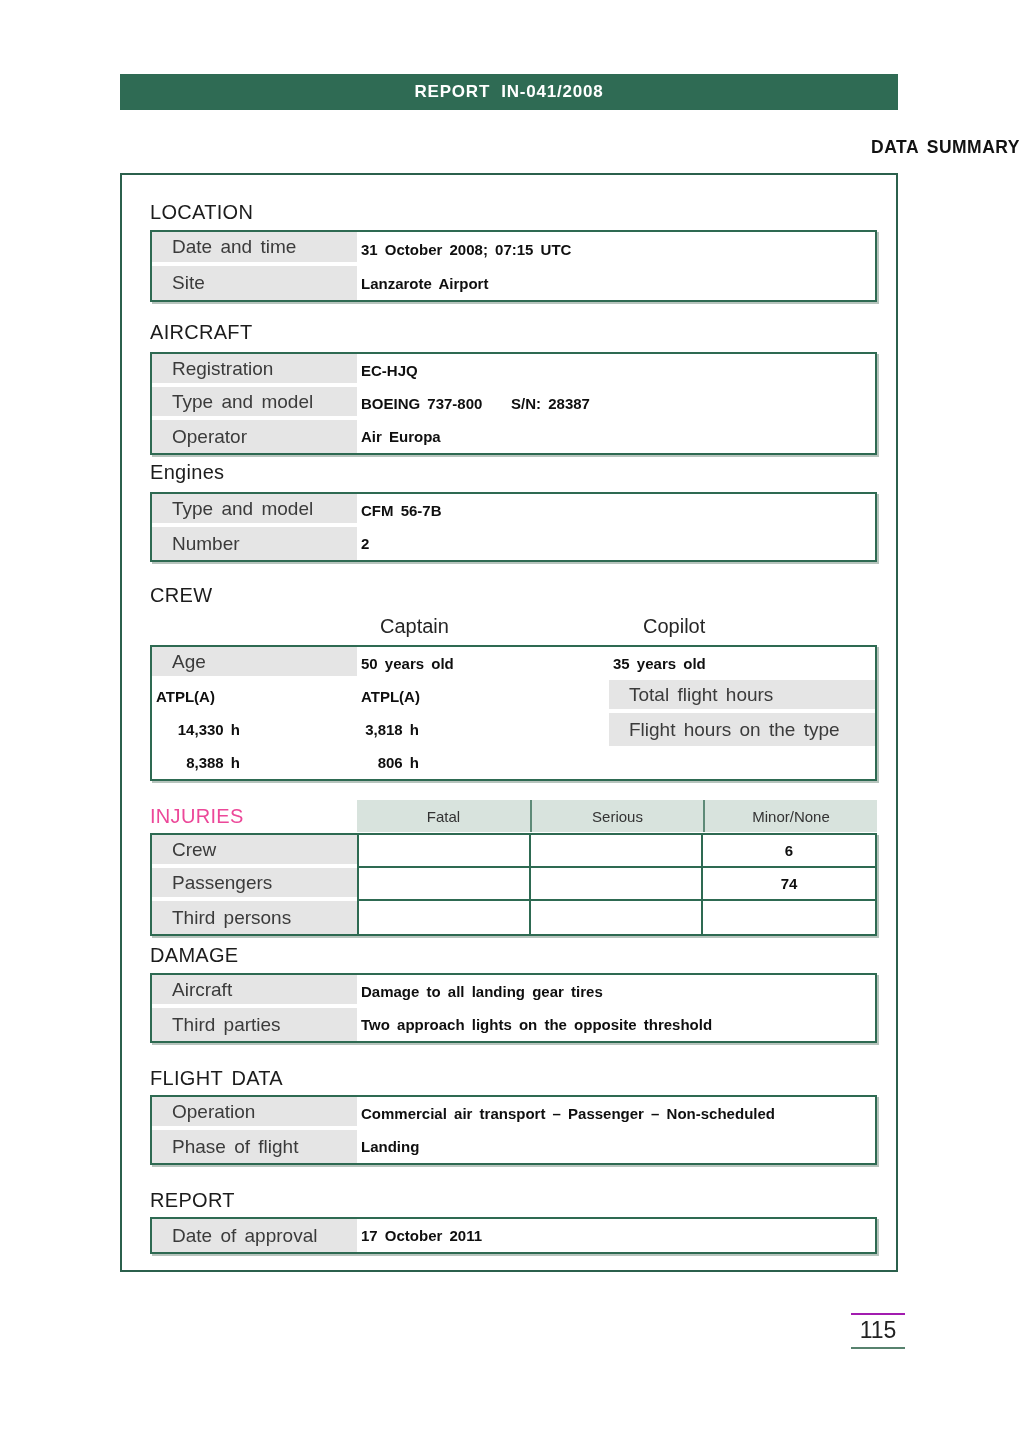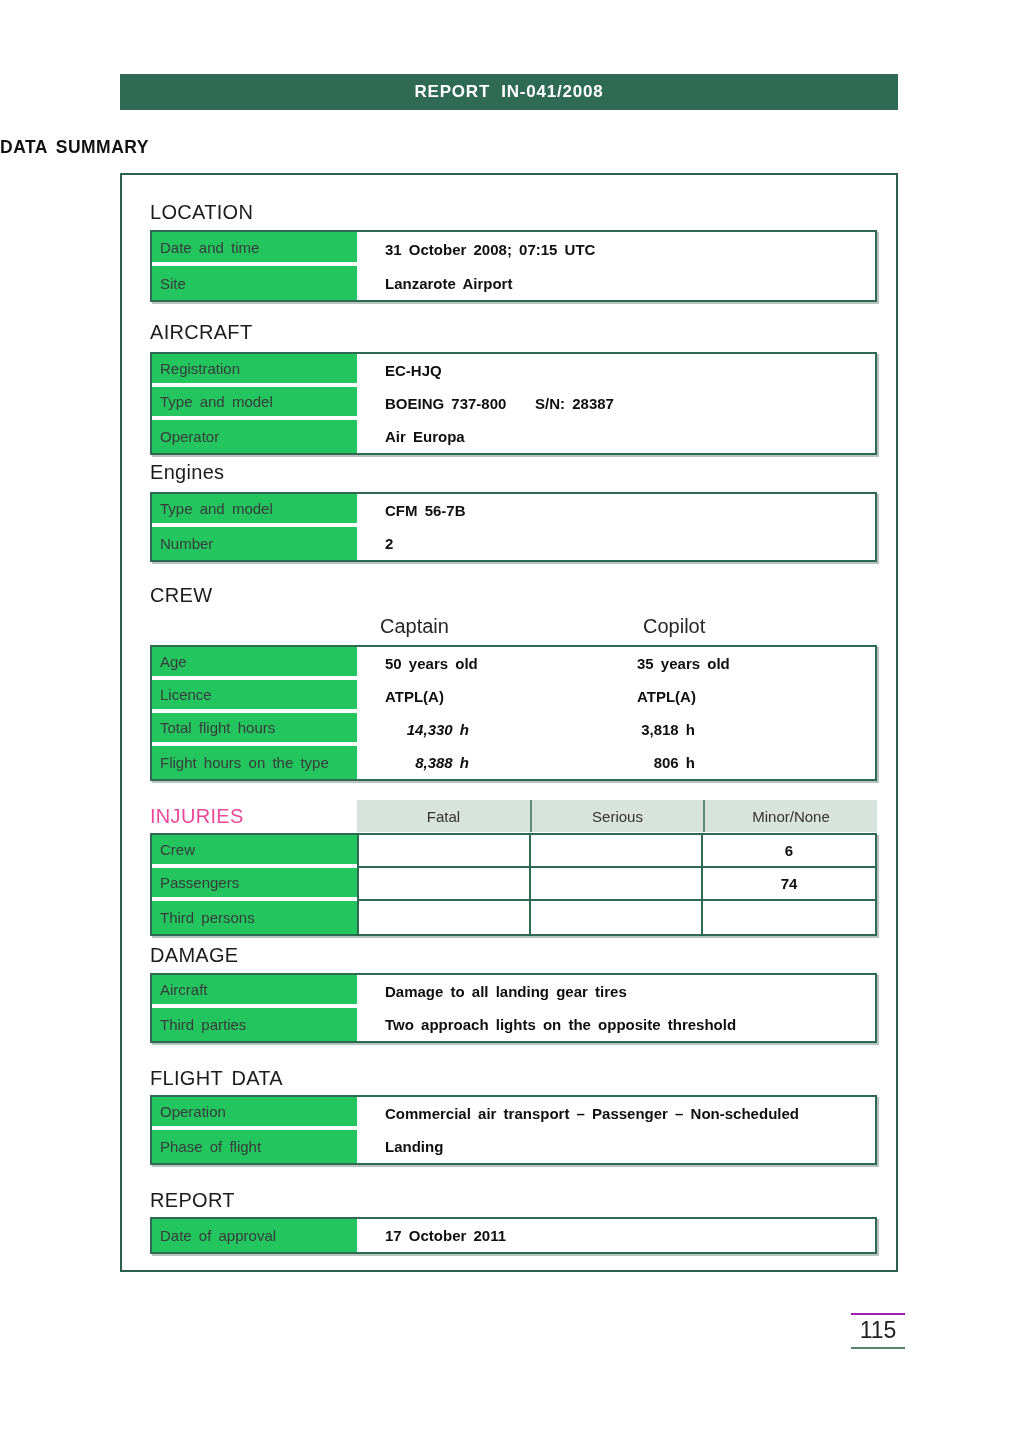--- a/index.html
+++ b/index.html
@@ -14,21 +14,21 @@
   
   .banner{
     position:absolute;left:120px;top:74px;width:778px;height:36px;
     background:#2F6B54;
     display:flex;align-items:center;justify-content:center;
     color:#ffffff;font-size:17px;font-weight:bold;
     letter-spacing:0.8px;white-space:pre;
   }
   .doc-title{
     position:absolute;left:0;top:137px;width:1020px;
-    text-align:left;font-size:17.5px;font-weight:bold;color:#121212;
+    text-align:right;font-size:17.5px;font-weight:bold;color:#121212;
     letter-spacing:0.5px;word-spacing:3px;
   }
   
   .box{
     position:absolute;left:120px;top:173px;width:778px;height:1099px;
     border:2px solid #2B604C;box-sizing:border-box;
   }
   .heading{
     position:absolute;left:28px;
     font-size:20px;color:#1c1c1c;letter-spacing:0.3px;word-spacing:3px;
@@ -36,42 +36,42 @@
   }
   
   .tbl{
     position:absolute;left:28px;width:727px;
     display:grid;grid-template-columns:205px 1fr;
     border:2px solid #2E6A52;box-sizing:border-box;background:#fff;
     box-shadow:2px 2px 0 #b7c4bd;
   }
   .cell{box-sizing:border-box;display:flex;align-items:center;}
   .lbl{
-    background:#22c55e;padding-left:8px;
-    color:#3b3b3b;font-size:15px;word-spacing:3px;
+    background:#e5e5e5;padding-left:20px;
+    color:#3b3b3b;font-size:19px;word-spacing:3px;
     border-bottom:4px solid #ffffff;
   }
   .lbl.last{border-bottom:none;}
   .val{
-    padding-left:28px;font-size:15px;font-weight:bold;color:#0f0f0f;
+    padding-left:4px;font-size:15px;font-weight:bold;color:#0f0f0f;
     word-spacing:3px;white-space:pre;
   }
   .r34 .cell{height:34px;}
   .r33 .cell{height:33px;}
   
   
   .crew-cols{
     position:absolute;left:28px;width:727px;
     display:grid;grid-template-columns:207px 252px 1fr;
     font-size:20px;color:#262626;word-spacing:2px;gap:11px;
   }
   .crew-cols div{padding-left:12px;}
   .crew{grid-template-columns:205px 252px 1fr;}
   .num{display:inline-block;text-align:right;}
-  .num.cap{width:84px;font-style:italic;}
+  .num.cap{width:84px;}
   .num.cop{width:58px;}
   
   .inj-head{
     position:absolute;left:28px;width:727px;height:32px;
     display:grid;grid-template-columns:207px 173px 173px 174px;
   }
   .inj-head .hcell{
     background:#D8E3DD;display:flex;align-items:center;justify-content:center;
     font-size:15px;color:#333;box-sizing:border-box;
   }
@@ -136,21 +136,20 @@
     <div class="heading" style="top:408px">CREW</div>
     <div class="crew-cols" style="top:440px">
       <div></div>
       <div>Captain</div>
       <div>Copilot</div>
     </div>
     <div class="tbl r33 crew" style="top:470px">
       <div class="cell lbl">Age</div>
       <div class="cell val">50 years old</div>
       <div class="cell val">35 years old</div>
-      <div class="cell lbl">Licence</div>
       <div class="cell val">ATPL(A)</div>
       <div class="cell val">ATPL(A)</div>
       <div class="cell lbl">Total flight hours</div>
       <div class="cell val"><span class="num cap">14,330 h</span></div>
       <div class="cell val"><span class="num cop">3,818 h</span></div>
       <div class="cell lbl last">Flight hours on the type</div>
       <div class="cell val"><span class="num cap">8,388 h</span></div>
       <div class="cell val"><span class="num cop">806 h</span></div>
     </div>
 

